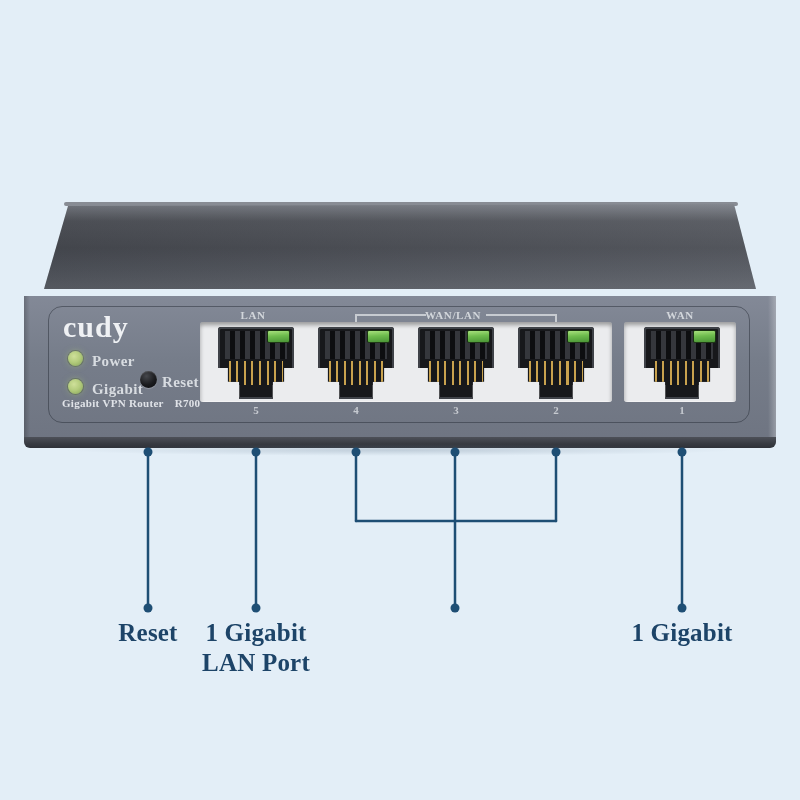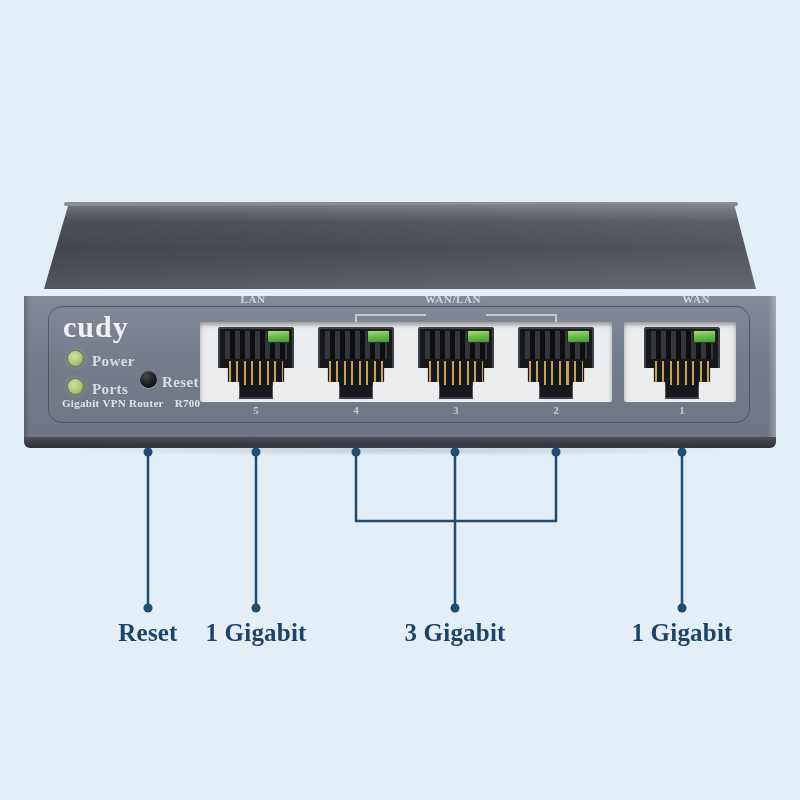--- a/index.html
+++ b/index.html
@@ -59,25 +59,25 @@
   .lbl-system{left:92px;top:381px;}
   .reset-btn{
     position:absolute;left:140px;top:371px;width:17px;height:17px;border-radius:50%;
     background:radial-gradient(circle at 38% 30%, #46484d 0%, #1a1b1e 55%, #0a0b0d 100%);
     box-shadow:0 1px 1px rgba(255,255,255,0.25), inset 0 1px 1px rgba(255,255,255,0.15);
   }
   .lbl-reset{left:162px;top:374px;}
   .model-row{position:absolute;left:62px;top:397px;display:flex;gap:11px;
     font-size:11px;font-weight:bold;color:#e0e3e8;letter-spacing:0.3px;}
   
-  .group-lbl{position:absolute;top:293px;width:60px;text-align:center;
+  .group-lbl{position:absolute;top:309px;width:60px;text-align:center;
     font-size:11px;font-weight:bold;color:#d2d6db;letter-spacing:0.6px;}
   .group-lan{left:223px;}
   .group-wanlan{left:423px;}
-  .group-wan{left:650px;text-align:right;}
+  .group-wan{left:650px;}
   .bracket-seg{position:absolute;top:314px;height:2px;background:#c7cbd1;}
   .bracket-tick{position:absolute;top:314px;width:2px;height:8px;background:#c7cbd1;}
   
   .white-rect{
     position:absolute;top:322px;height:80px;background:#ebecee;border-radius:3px;
     box-shadow:inset 0 3px 4px rgba(0,0,0,0.35), inset 0 -1px 1px rgba(255,255,255,0.65);
   }
   .white-main{left:200px;width:412px;}
   .white-wan{left:624px;width:112px;}
   
@@ -116,21 +116,21 @@
       <div class="edge-r"></div>
     </div>
     <div class="bottom-band"></div>
     <div class="device-shadow"></div>
     <div class="panel-outline"></div>
 
     <div class="brand">cudy</div>
     <span class="led power"></span>
     <span class="dev-lbl lbl-power">Power</span>
     <span class="led system"></span>
-    <span class="dev-lbl lbl-system">Ports</span>
+    <span class="dev-lbl lbl-system">Gigabit</span>
     <span class="reset-btn"></span>
     <span class="dev-lbl lbl-reset">Reset</span>
     <div class="model-row">
       <span>Gigabit VPN Router</span>
       <span>R700</span>
     </div>
 
     <div class="group-lbl group-lan">LAN</div>
     <div class="bracket-seg" style="left:355px;width:71px;"></div>
     <div class="group-lbl group-wanlan">WAN/LAN</div>
@@ -209,21 +209,21 @@
       <circle cx="682" cy="452" r="4.5" stroke="none"></circle>
       <circle cx="682" cy="608" r="4.5" stroke="none"></circle>
     </g>
   </svg>
 
   <div class="ann-label" style="left:38px;">
     <div>Reset</div>
   </div>
   <div class="ann-label" style="left:146px;">
     <div>1 Gigabit</div>
+    <div>LAN Port</div>
   </div>
   <div class="ann-label" style="left:345px;">
-    <div>3 Gigabit</div>
   </div>
   <div class="ann-label" style="left:572px;">
     <div>1 Gigabit</div>
   </div>
 
 </div>
 
 </body></html>

